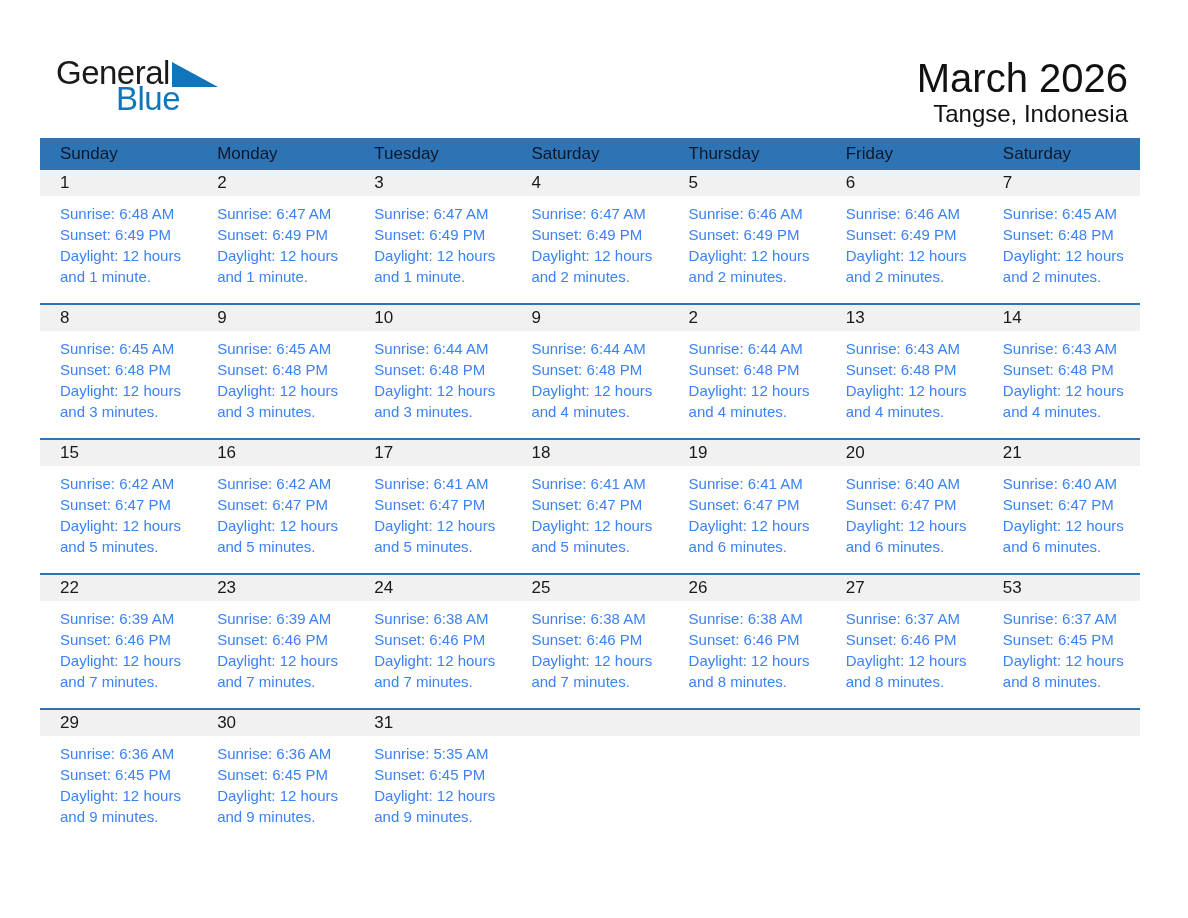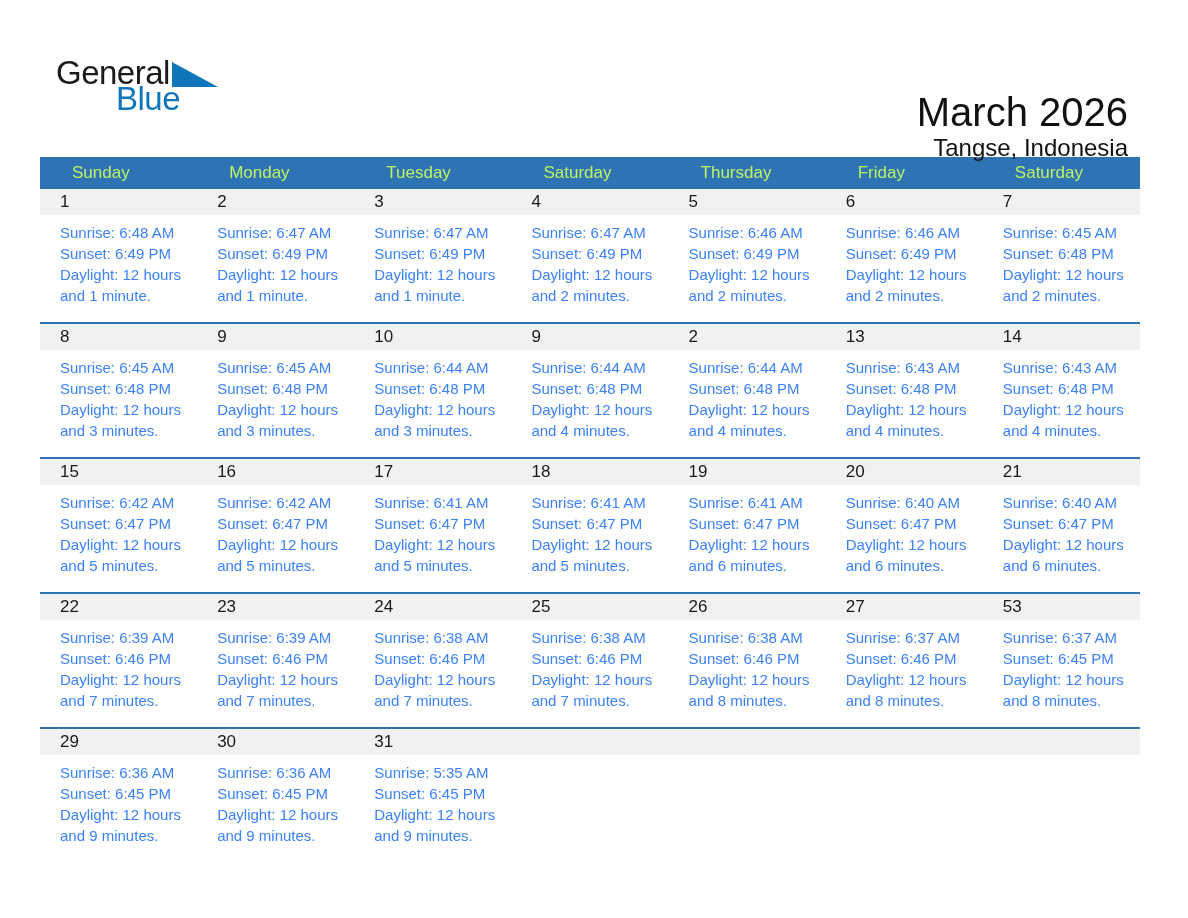--- a/index.html
+++ b/index.html
@@ -8,43 +8,43 @@
     width:1188px; height:918px;
     font-family:"Liberation Sans", sans-serif;
     color:#1a1a1a;
     overflow:hidden;
   }
   .page { width:1188px; height:918px; position:relative; }
 
   
   .top {
     display:flex; justify-content:space-between; align-items:flex-start;
-    padding:56px 60px 0 56px; height:157px;border-radius:12px;
+    padding:56px 60px 0 56px; height:138px;border-radius:12px;
   }
   .logo { line-height:1; }
   .logo-row { display:flex; align-items:flex-end; }
   .logo-general {
     font-size:33px; letter-spacing:-0.5px; color:#1a1a1a; font-weight:400;
   }
   .logo-tri { margin-left:2px; margin-bottom:2px; display:block; }
   .logo-blue {
     font-size:33px; letter-spacing:-0.5px; color:#1076bc; font-weight:400;
     margin-left:60px; margin-top:-7px;
   }
   .titles { text-align:right; }
-  .cal-title { font-size:40px; font-weight:400; color:#111; line-height:1.1;margin-top:34px; }
+  .cal-title { font-size:40px; font-weight:400; color:#111; line-height:1.1; }
   .cal-subtitle { font-size:24px; font-weight:400; color:#111; }
 
   
   .calendar { margin:0 48px 0 40px; width:1100px; }
   .cal-head {
     display:grid; grid-template-columns:repeat(7,1fr);
     background:var(--head-bg); height:32px; align-items:center;
   }
-  .wd { color:#bef264; font-size:17px; padding-left:32px; font-weight:400; }
+  .wd { color:#0f172a; font-size:17px; padding-left:20px; font-weight:400; }
 
   .week { display:grid; grid-template-columns:repeat(7,1fr); height:133px; }
   .week + .week { border-top:2px solid var(--head-bg); height:135px; }
 
   .cell { overflow:hidden; }
   .date-band {
     background:var(--band-bg); height:26px; line-height:26px;
     font-size:17px; padding-left:20px; color:#1a1a1a;
   }
   .cell-info {

